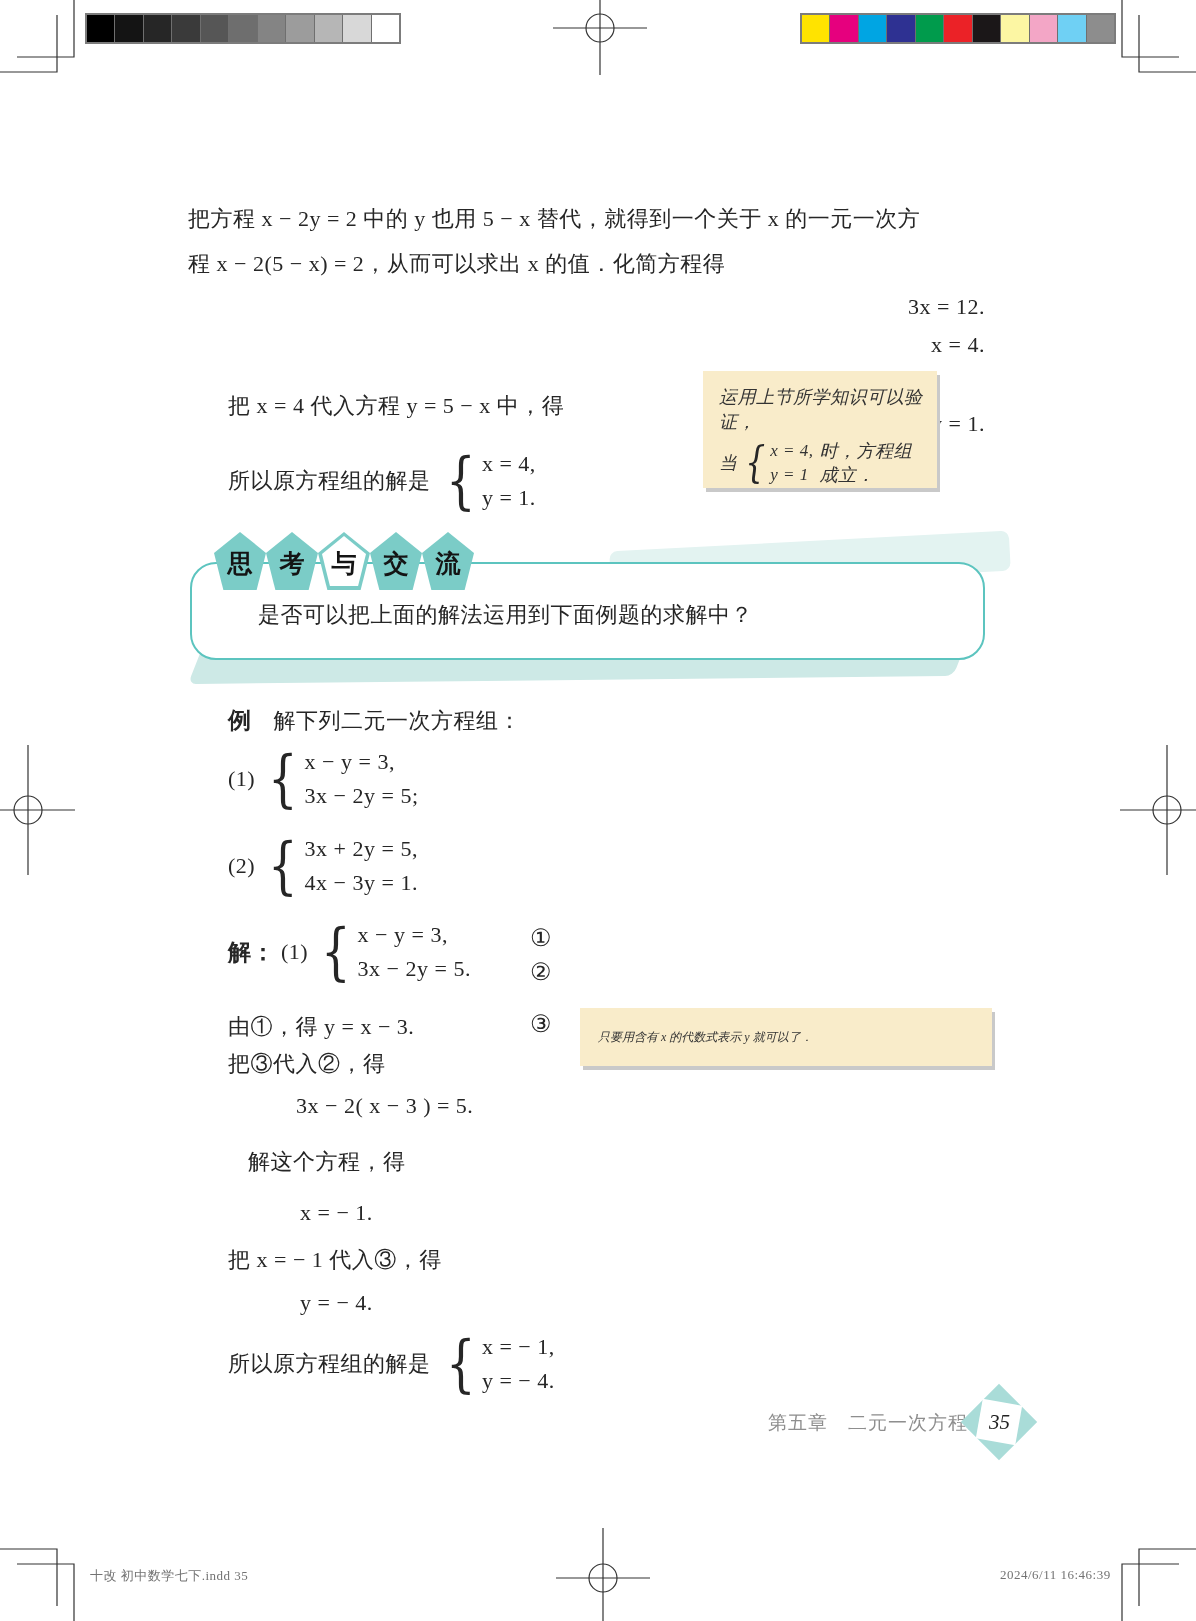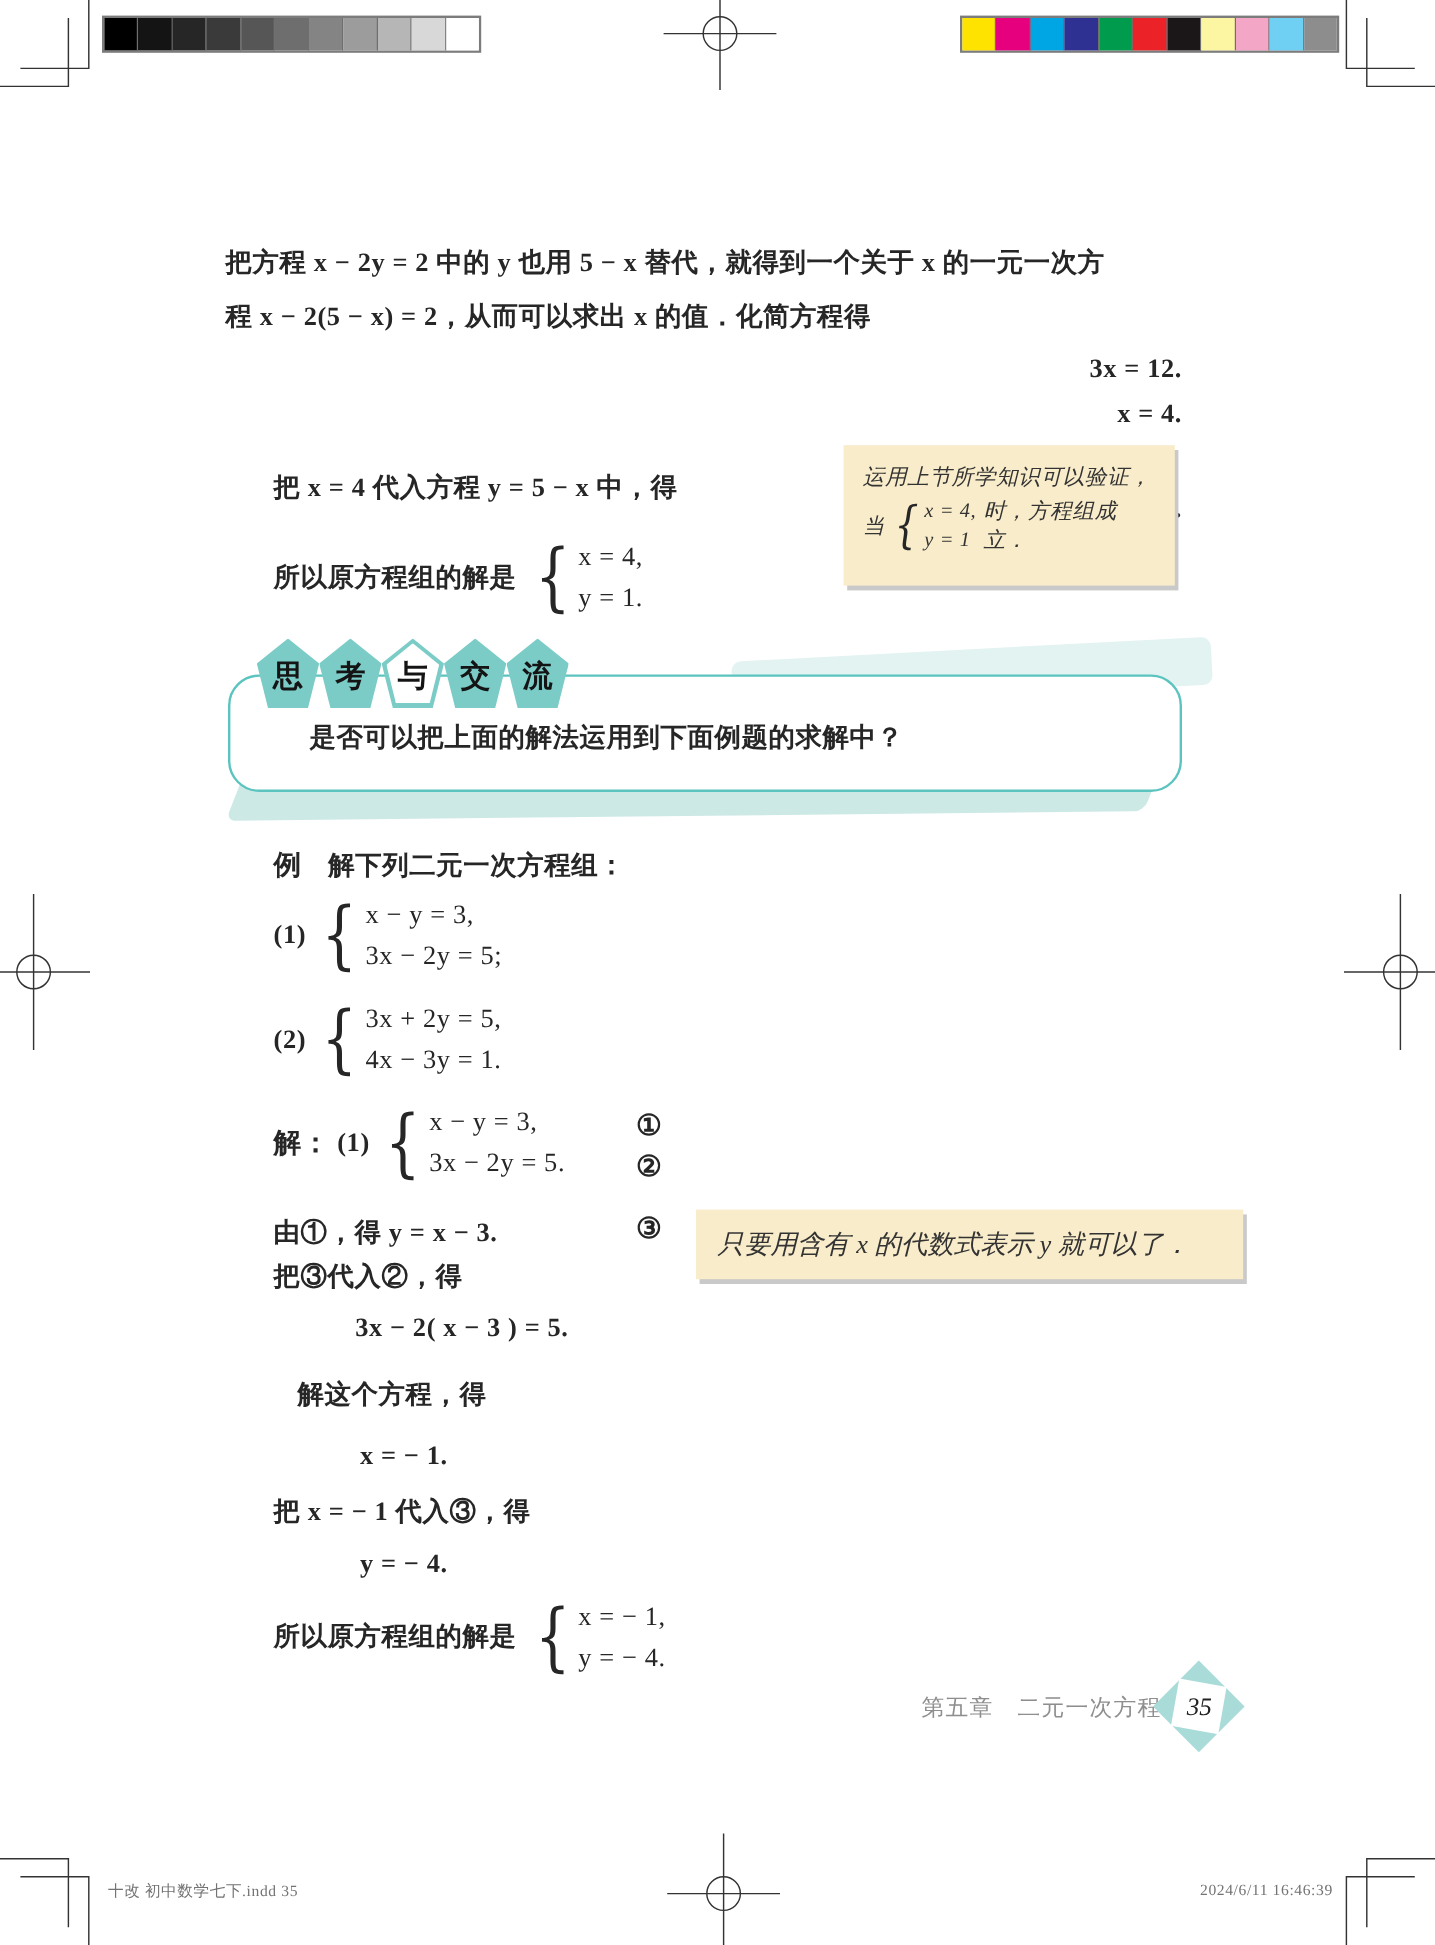--- a/index.html
+++ b/index.html
@@ -1,19 +1,19 @@
 <!DOCTYPE html>
 <html><head>
 <meta charset="utf-8">
 <style>
   html,body{margin:0;padding:0;background:#ffffff;}
   .page{position:relative;width:1196px;height:1621px;background:#ffffff;overflow:hidden;
         font-family:"Liberation Serif","DejaVu Serif",serif;color:#262626;}
   .abs{position:absolute;}
-  .line{font-size:22px;white-space:nowrap;letter-spacing:0.5px;font-weight:bold;}
+  .line{font-size:22px;white-space:nowrap;letter-spacing:0.5px;}
   .eqc{left:180px;width:805px;text-align:right;}
   .hei{font-family:"Liberation Sans","DejaVu Sans",sans-serif;font-weight:700;}
   
   .calbar{position:absolute;display:flex;border:2px solid #7c7c7c;box-sizing:border-box;background:#fff;}
   .calbar .swatch{flex:1;border-right:1px solid #6f6f6f;}
   .calbar .swatch:last-child{border-right:none;}
   
   .sys{display:flex;align-items:center;}
   .sys .brace{font-family:"DejaVu Serif",serif;font-weight:400;color:#262626;
               transform:scaleX(.75);transform-origin:center;margin-right:2px;}
@@ -128,21 +128,21 @@
 
   <div class="abs sys" style="left:228px;top:447px;">
     <span class="line" style="margin-right:10px;">所以原方程组的解是</span>
     <span class="brace b68">{</span>
     <span class="sys-lines">
       <span>x = 4,</span>
       <span>y = 1.</span>
     </span>
   </div>
 
-  <div class="note" style="left:703px;top:371px;width:276px;height:117px;padding:14px 12px 8px 16px;">
+  <div class="note" style="left:703px;top:371px;width:234px;height:117px;padding:14px 12px 8px 16px;">
     <div class="nline" style="font-size:18px;line-height:25px;">运用上节所学知识可以验证，</div>
     <div class="sys" style="margin-top:4px;">
       <span class="nline" style="font-size:18px;margin-right:4px;">当</span>
       <span class="brace">{</span>
       <span class="sys-lines">
         <span>x = 4,</span>
         <span>y = 1</span>
       </span>
       <span class="nline" style="font-size:18px;margin-left:6px;">时，方程组成立．</span>
     </div>
@@ -224,21 +224,21 @@
   <div class="abs sys" style="left:228px;top:1330px;">
     <span class="line" style="margin-right:10px;">所以原方程组的解是</span>
     <span class="brace b68">{</span>
     <span class="sys-lines">
       <span>x = − 1,</span>
       <span>y = − 4.</span>
     </span>
   </div>
 
 
-  <div class="note" style="left:580px;top:1008px;width:456px;height:58px;padding:18px 18px;font-size:22px;display:flex;align-items:center;">只要用含有 x 的代数式表示 y 就可以了．</div>
+  <div class="note" style="left:580px;top:1008px;width:412px;height:58px;padding:18px 18px;font-size:12px;display:flex;align-items:center;">只要用含有 x 的代数式表示 y 就可以了．</div>
 
   <div class="abs" style="left:768px;top:1410px;font-size:19px;color:#8e8e8e;letter-spacing:1px;">第五章　二元一次方程组</div>
   <div class="abs" style="left:960px;top:1383px;width:78px;height:78px;">
     <div class="diamond-outer" style="left:12px;top:12px;width:54px;height:54px;"></div>
     <div class="diamond-inner" style="left:19px;top:19px;width:40px;height:40px;">
       <span>35</span>
     </div>
   </div>
 
   <div class="abs printinfo" style="left:90px;top:1567px;">十改 初中数学七下.indd  35</div>

